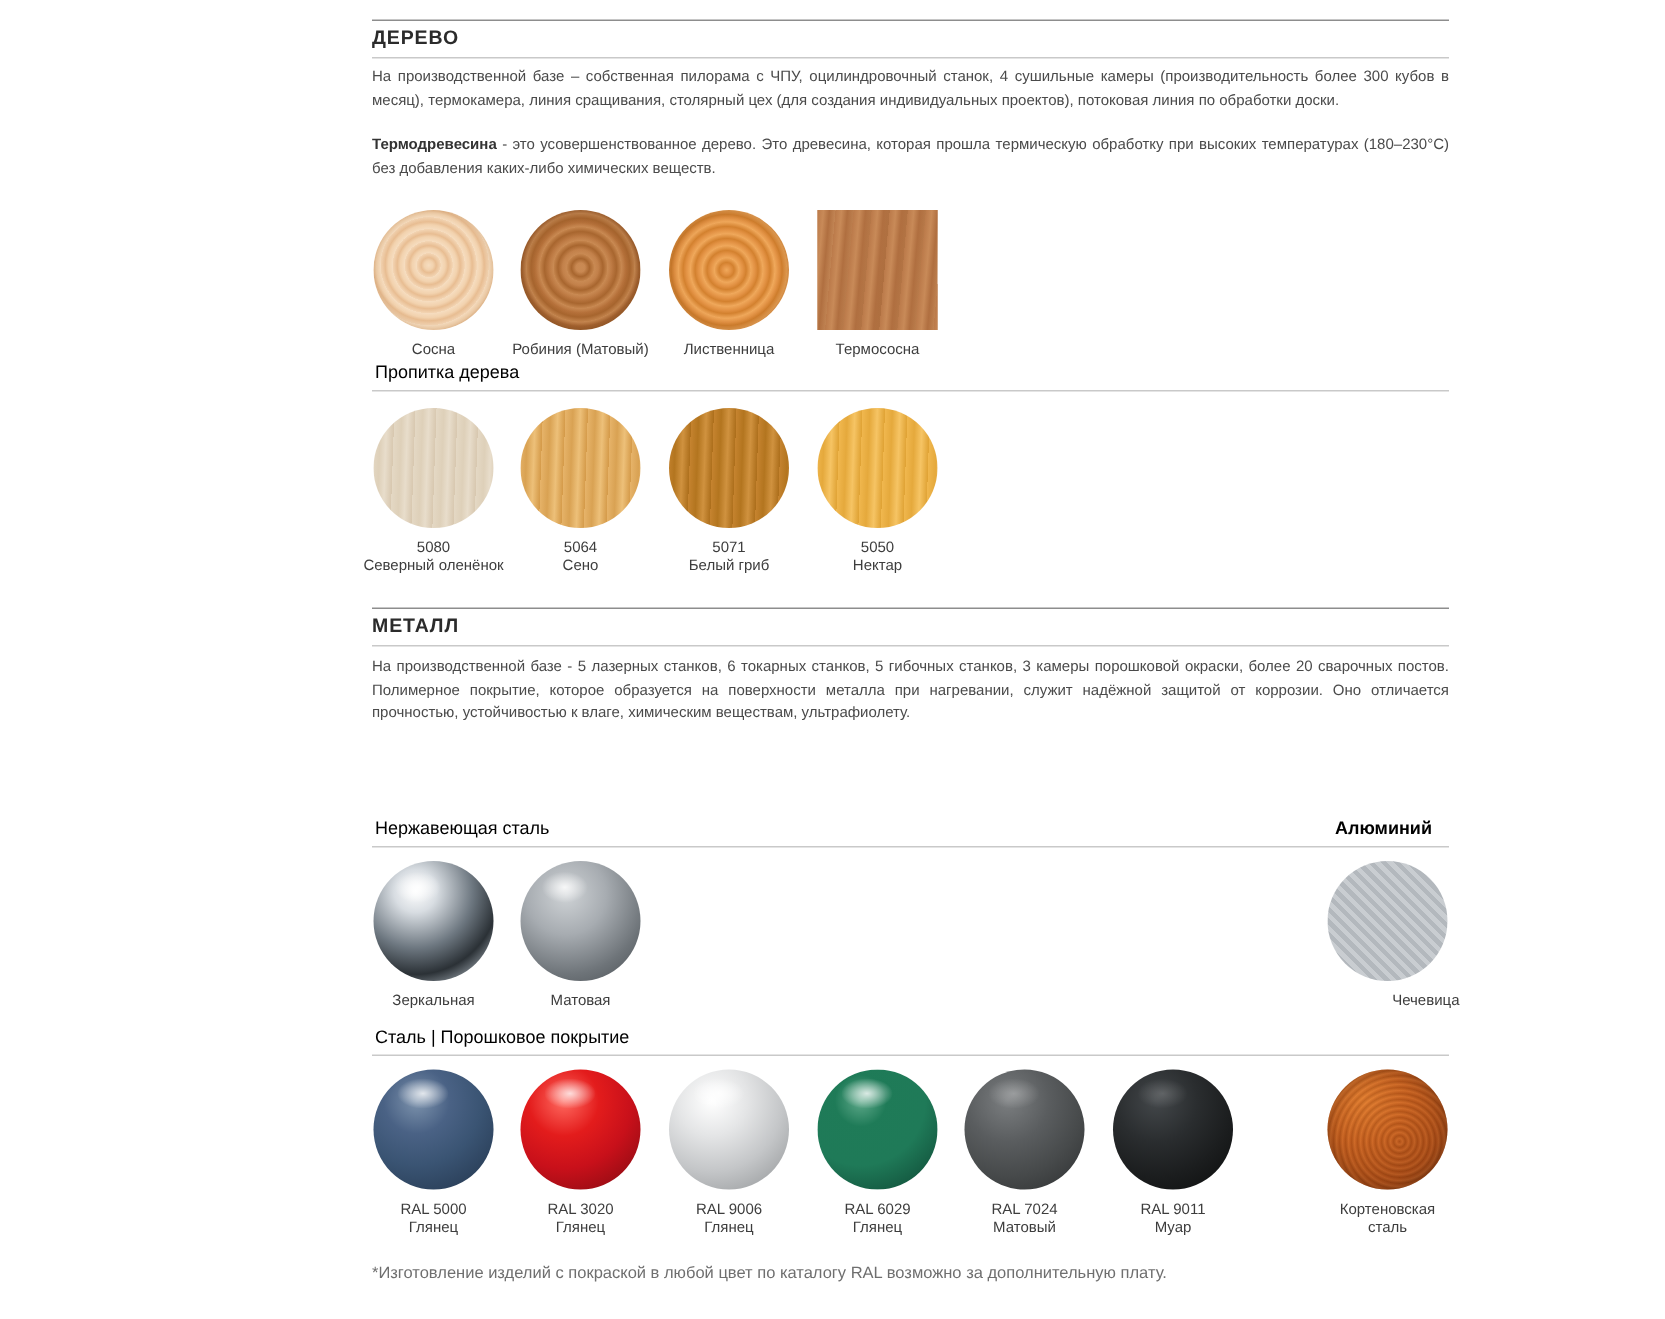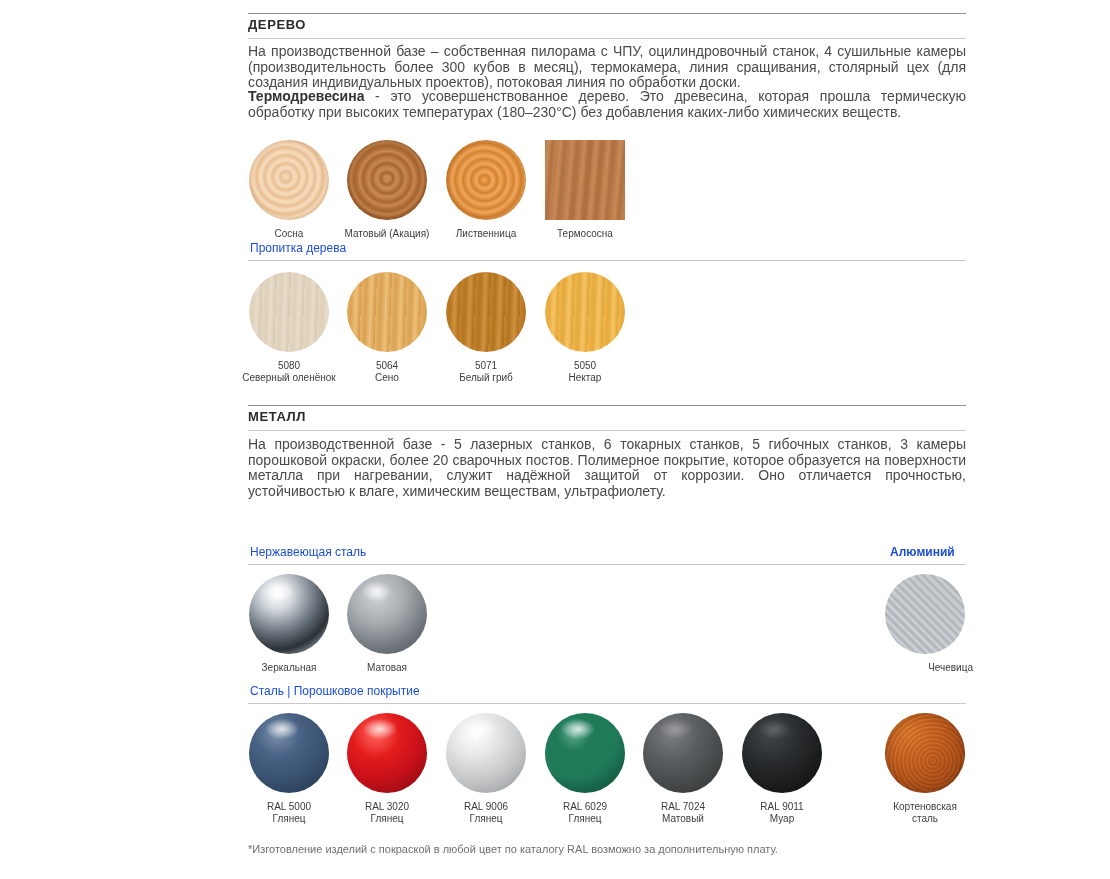--- a/index.html
+++ b/index.html
@@ -44,35 +44,35 @@
     position: absolute;
     height: 1px;
     background: #c9c9c9;
   }
 
   
   .para {
     position: absolute;
     left: 248px;
     width: 718px;
-    font-size: 14px;
+    font-size: 10px;
     line-height: 15.5px;
     color: #4a4a4a;
     text-align: justify;
   }
   .para b {
     font-weight: bold;
     color: #333;
   }
 
   
   .sub-head {
     position: absolute;
     font-size: 12px;
-    color: #1d4ed8;
+    color: #000000;
     font-weight: normal;
   }
 
   
   .swatch {
     position: absolute;
     width: 96px;
     text-align: center;
   }
   .disc {
@@ -231,21 +231,21 @@
   <div class="para" style="top:89px;">
     <b>Термодревесина</b><span> - это усовершенствованное дерево. Это древесина, которая прошла термическую обработку при высоких температурах (180–230°C) без добавления каких-либо химических веществ.</span>
   </div>
 
   <div class="swatch" style="left:241px; top:140px;">
     <div class="disc log-sosna"></div>
     <div class="caption">Сосна</div>
   </div>
   <div class="swatch" style="left:339px; top:140px;">
     <div class="disc log-robinia"></div>
-    <div class="caption">Матовый (Акация)</div>
+    <div class="caption">Робиния (Матовый)</div>
   </div>
   <div class="swatch" style="left:537px; top:140px;">
     <div class="sq grain-termo"></div>
     <div class="caption">Термососна</div>
   </div>
   <div class="swatch" style="left:438px; top:140px;">
     <div class="disc log-listv"></div>
     <div class="caption">Лиственница</div>
   </div>
 

